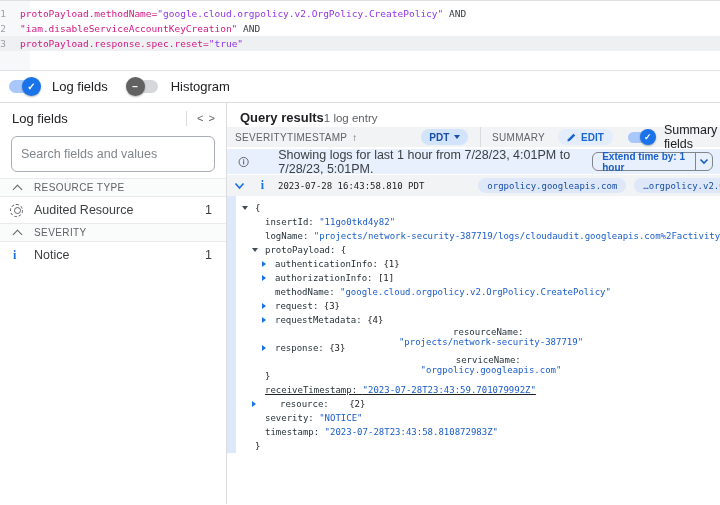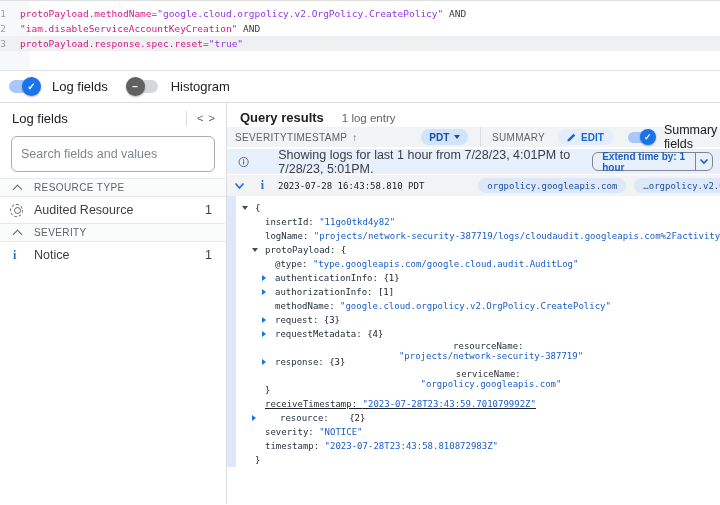--- a/index.html
+++ b/index.html
@@ -53,21 +53,21 @@
   .lf-item-count { margin-left:auto; font-size:12.5px; color:#3c4043; }
   .audited-icon { width:13px; height:13px; border:1.5px dashed #5f6368; border-radius:50%; position:relative; }
   .audited-icon::after { content:""; position:absolute; left:2.5px; top:2.5px; width:5px; height:5px; border:1.5px solid #5f6368; border-radius:50%; }
   .notice-i { font-size:12px; font-weight:bold; color:#1a73e8; font-family:"Liberation Serif",serif; padding-left:3px; }
   .chev-up { width:9px; height:9px; position:relative; }
   .chev-up::before { content:""; position:absolute; left:1px; top:3px; width:6px; height:6px;
                      border-left:1.6px solid #5f6368; border-top:1.6px solid #5f6368; transform:rotate(45deg); }
 
   
   .results-panel { flex:1; display:flex; flex-direction:column; overflow:hidden; }
-  .results-header { height:24px; display:flex; align-items:baseline; gap:18px; padding:7px 0 0 13px; }
+  .results-header { height:24px; display:flex; align-items:baseline; padding:7px 0 0 13px; }
   .results-title { font-size:13px; font-weight:600; color:#202124; }
   .results-count { font-size:11.5px; color:#5f6368; }
 
   .toolbar { height:20px; background:#f1f3f4; display:flex; align-items:center; font-size:10px; color:#5f6368; padding-left:8px; }
   .col-label { letter-spacing:.3px; }
   .sort-arrow { font-size:10px; color:#5f6368; margin-left:5px; }
   .pdt-chip { margin-left:64px; background:#d2e3fc; color:#174ea6; font-weight:bold; font-size:10px;
               border-radius:10px; height:16px; padding:0 8px; display:flex; align-items:center; gap:5px; cursor:pointer; }
   .tri-down { width:0; height:0; border-left:3.5px solid transparent; border-right:3.5px solid transparent; border-top:4.5px solid #174ea6; }
   .tb-divider { width:1px; height:20px; background:#dadce0; margin:0 11px 0 12px; }
@@ -229,21 +229,20 @@
           </span>
       </div>
 
       <div class="json-block">
         <div class="json-strip"></div>
         <div>
             <div class="json-line" style="padding-left: 0px;"><span class="arrow-slot"><span class="arr-down"></span></span><span class="json-plain">{</span></div>
             <div class="json-line" style="padding-left: 10px;"><span class="arrow-slot"></span><span class="json-key">insertId: </span><span class="json-value">"11go0tkd4y82"</span></div>
             <div class="json-line" style="padding-left: 10px;"><span class="arrow-slot"></span><span class="json-key">logName: </span><span class="json-value">"projects/network-security-387719/logs/cloudaudit.googleapis.com%2Factivity"</span></div>
             <div class="json-line" style="padding-left: 10px;"><span class="arrow-slot"><span class="arr-down"></span></span><span class="json-key">protoPayload: </span><span class="json-plain">{</span></div>
-            <div class="json-line" style="padding-left: 20px;"><span class="arrow-slot"></span><span class="json-key">@type: </span><span class="json-value">"type.googleapis.com/google.cloud.audit.AuditLog"</span></div>
             <div class="json-line" style="padding-left: 20px;"><span class="arrow-slot"><span class="arr-right"></span></span><span class="json-key">authenticationInfo: </span><span class="json-plain">{1}</span></div>
             <div class="json-line" style="padding-left: 20px;"><span class="arrow-slot"><span class="arr-right"></span></span><span class="json-key">authorizationInfo: </span><span class="json-plain">[1]</span></div>
             <div class="json-line" style="padding-left: 20px;"><span class="arrow-slot"></span><span class="json-key">methodName: </span><span class="json-value">"google.cloud.orgpolicy.v2.OrgPolicy.CreatePolicy"</span></div>
             <div class="json-line" style="padding-left: 20px;"><span class="arrow-slot"><span class="arr-right"></span></span><span class="json-key">request: </span><span class="json-plain">{3}</span></div>
             <div class="json-line" style="padding-left: 20px;"><span class="arrow-slot"><span class="arr-right"></span></span><span class="json-key">requestMetadata: </span><span class="json-plain">{4}</span></div>
             <div class="json-line" style="padding-left: 20px; flex-direction: column;"><span class="arrow-slot"></span><span class="json-key">resourceName: </span><span class="json-value">"projects/network-security-387719"</span></div>
             <div class="json-line" style="padding-left: 20px;"><span class="arrow-slot"><span class="arr-right"></span></span><span class="json-key">response: </span><span class="json-plain">{3}</span></div>
             <div class="json-line" style="padding-left: 20px; flex-direction: column;"><span class="arrow-slot"></span><span class="json-key">serviceName: </span><span class="json-value">"orgpolicy.googleapis.com"</span></div>
             <div class="json-line" style="padding-left: 10px;"><span class="arrow-slot"></span><span class="json-plain">}</span></div>
             <div class="json-line" style="padding-left: 10px; text-decoration: underline;"><span class="arrow-slot"></span><span class="json-key">receiveTimestamp: </span><span class="json-value">"2023-07-28T23:43:59.701079992Z"</span></div>

